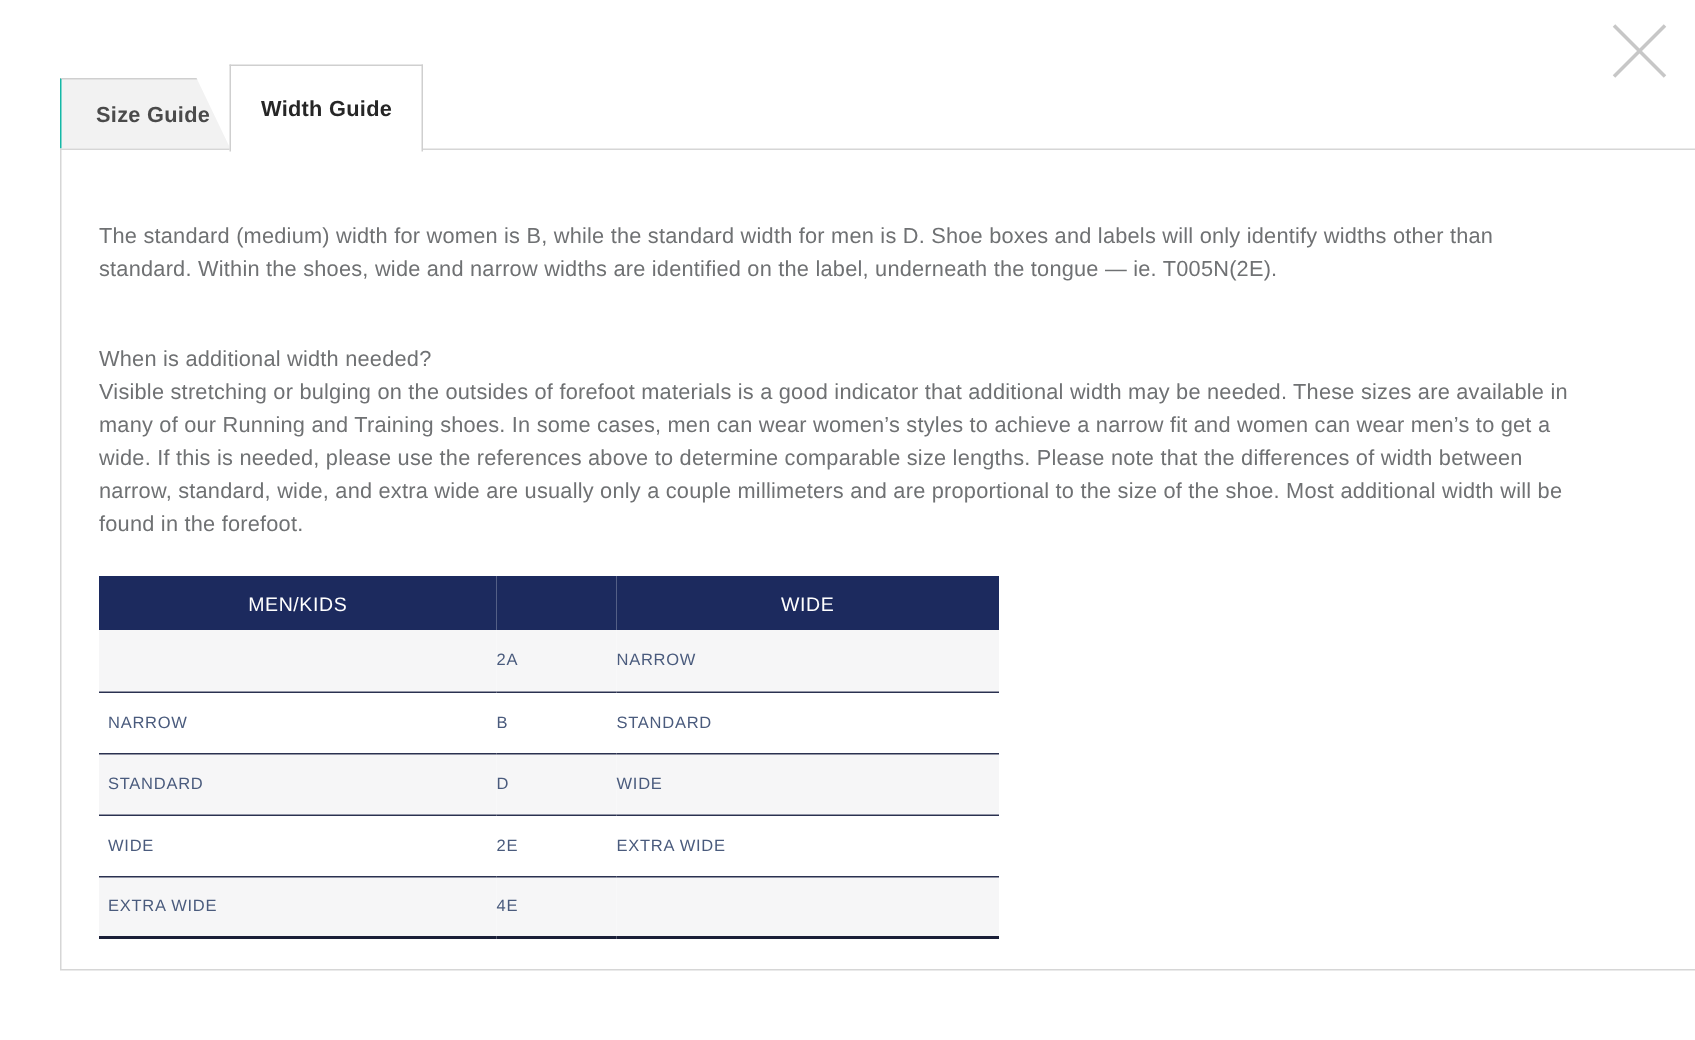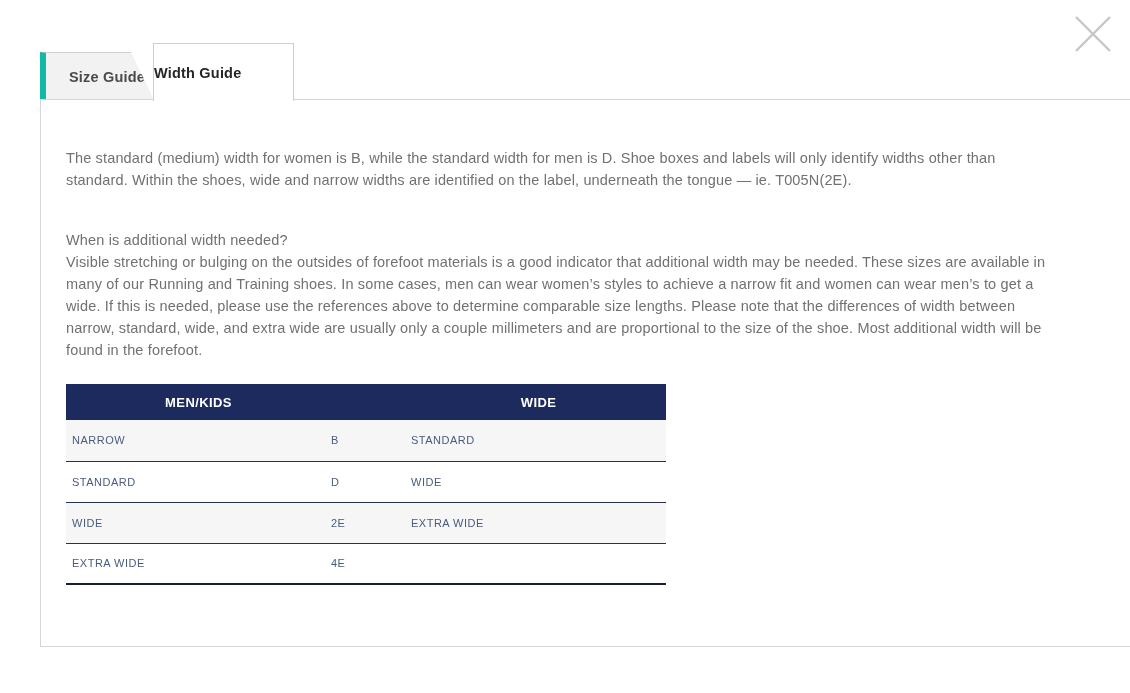--- a/index.html
+++ b/index.html
@@ -30,32 +30,33 @@
     color: #3d3d3d;
     letter-spacing: .2px;
     cursor: pointer;
     display: flex; align-items: center;
   }
   .tab-inactive {
     left: 0; top: 9px;
     width: 114px; height: 48px;
     background: #f2f2f2;
     border-top: 1px solid #cfcfcf;
-    border-left: 6px solid #14b8a6;
+    border-left: 1px solid #14b8a6;
     clip-path: polygon(0 0, calc(100% - 23px) 0, 100% 100%, 0 100%);
     padding-left: 23px;
     color: #4a4a4a;
   }
   .tab-active {
     left: 113px; top: 0;
-    width: 141px; height: 58px;
+    width: 129px; height: 58px;
     background: #ffffff;
     border: 1px solid #cfcfcf;
     border-bottom: none;
     z-index: 2;
+    padding-left: 20px;
     color: #262626;
     align-items: center;
   }
 
   
   .panel {
     position: absolute;
     left: 40px; top: 99px;
     width: 1098px; height: 548px;
     background: #ffffff;
@@ -79,21 +80,21 @@
     margin-top: 23px;
     border-bottom: 2px solid #1a1f38;
   }
   .width-table col.c1 { width: 265px; }
   .width-table col.c2 { width: 80px; }
   .width-table col.c3 { width: 255px; }
   .width-table thead th {
     background: #1c2a5e;
     color: #ffffff;
     font-size: 13px;
-    font-weight: bold;
+    font-weight: normal;
     letter-spacing: .4px;
     height: 36px;
     text-align: center;
   }
   .width-table tbody td {
     height: 41px;
     font-size: 11px;
     color: #4a5b7d;
     letter-spacing: .5px;
     vertical-align: middle;
@@ -140,20 +141,25 @@
       </colgroup>
     <thead>
       <tr>
         <th>MEN/KIDS</th>
         <th></th>
         <th>WIDE</th>
       </tr>
     </thead>
     <tbody>
       <tr>
+        <td class="c1"></td>
+        <td>2A</td>
+        <td>NARROW</td>
+      </tr>
+      <tr>
         <td class="c1">NARROW</td>
         <td>B</td>
         <td>STANDARD</td>
       </tr>
       <tr>
         <td class="c1">STANDARD</td>
         <td>D</td>
         <td>WIDE</td>
       </tr>
       <tr>

